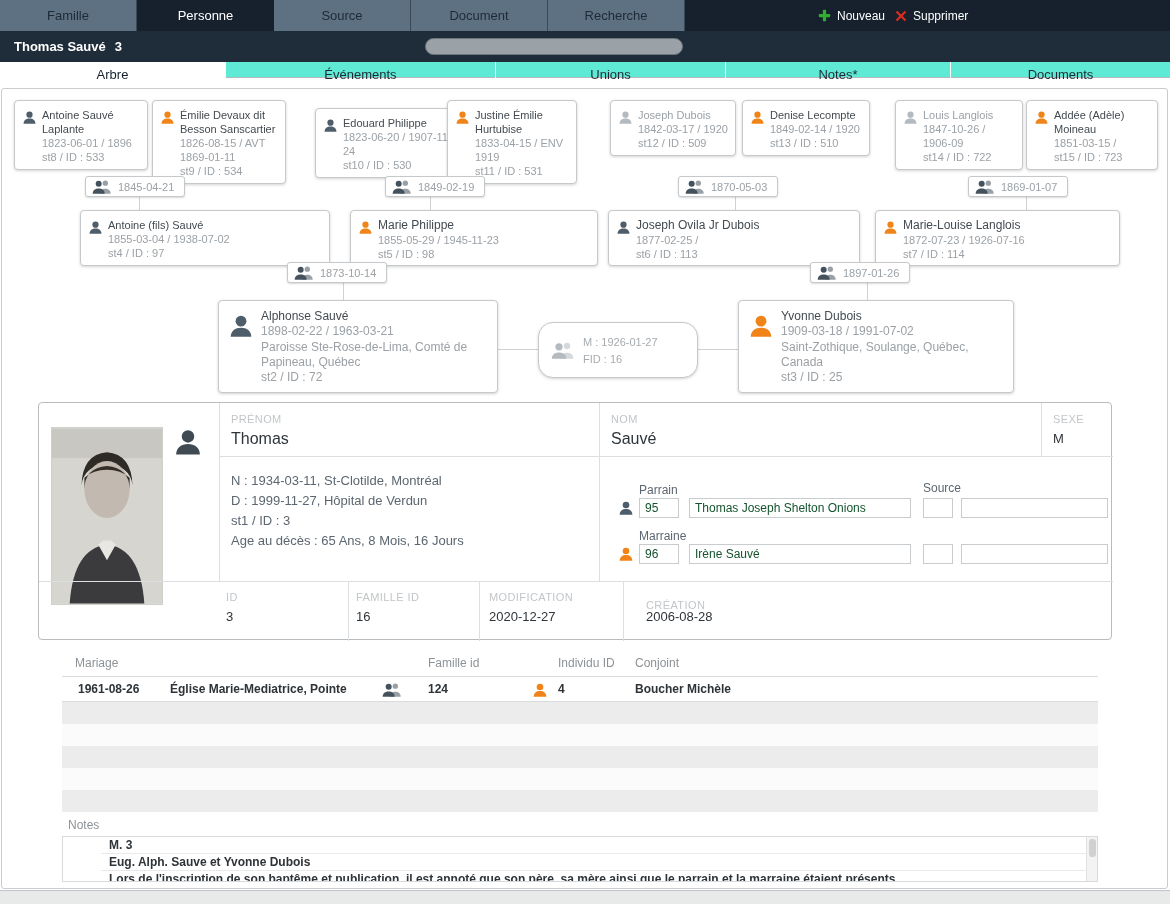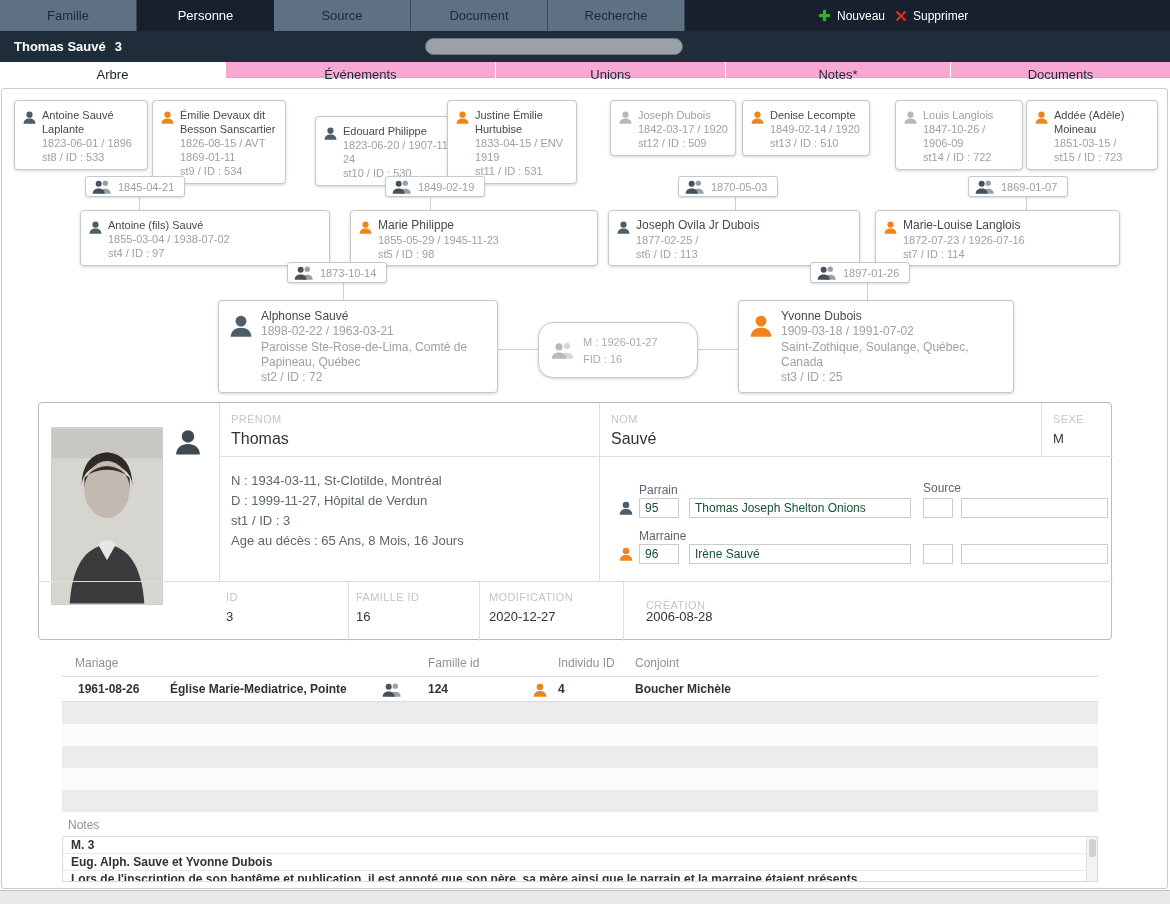--- a/index.html
+++ b/index.html
@@ -20,21 +20,21 @@
   
   #toolbar { position:absolute; left:0; top:31px; width:1170px; height:31px; background:#1f2c3a; }
   #persontitle { position:absolute; left:14px; top:0; height:31px; line-height:31px;
                  color:#fff; font-size:13px; font-weight:bold; }
   #persontitle span { margin-right:9px;margin-top:48px; }
   #searchbox { position:absolute; left:425px; top:7px; width:258px; height:17px; background:#9aa2a8;
                border:1px solid #6d767d; border-radius:9px; font-size:11px; padding:0 8px; color:#222; outline:none; }
   .toolico { position:absolute; color:#fff; }
 
   
-  #viewtabs { position:absolute; left:0; top:62px; width:1170px; height:16px; background:#f9a8d4;
+  #viewtabs { position:absolute; left:0; top:62px; width:1170px; height:16px; background:#5eead4;
               border-bottom:1px solid #b4b8ba; }
   .vtab { position:absolute; top:0; height:26px; line-height:26px; text-align:center; font-size:13px;
           color:#1d2a36; border-left:1px solid #fff; cursor:default; }
   .vtab.active { background:#fff; color:#16212d; border-left:none; }
 
   
   #tree { position:absolute; left:0; top:88px; width:1170px; height:314px; background:#fff; }
   .cline { position:absolute; background:#cfd2d4; z-index:0; }
   .pcard { position:absolute; background:#fff; border:1px solid #c6c9cb; border-radius:4px;
            box-shadow:0 1px 3px rgba(0,0,0,.18); padding:7px 6px 5px 27px; font-size:11px;
@@ -76,21 +76,21 @@
   #utable { position:absolute; left:62px; top:652px; width:1036px; }
   .thead { position:absolute; top:4px; font-size:12px; color:#8d9296; }
   #row1 { position:absolute; left:0; top:24px; width:1036px; height:26px; background:#fff;
           border-top:1px solid #d9dcde; border-bottom:1px solid #d9dcde; }
   #row1 .cell { position:absolute; top:5px; font-size:12px; font-weight:bold; color:#2e3338; }
   .erow { position:absolute; left:0; width:1036px; height:22px; }
 
   
   #noteslabel { position:absolute; left:68px; top:818px; font-size:12px; color:#8d9296; }
   #notesbox { position:absolute; left:62px; top:836px; width:1036px; height:46px;
-              border:1px solid #d7dadc; overflow:hidden; background:#fff; }
+              border:1px solid #d7dadc; overflow:hidden; background:#fff;padding-left:38px; }
   .nline { height:17px; line-height:17px; border-bottom:1px solid #e7e9eb; font-size:12px;
            font-weight:600; color:#2e3338; padding:0 8px; white-space:nowrap; }
   #notescroll { position:absolute; right:0; top:0; width:11px; height:46px; background:#f3f3f3;
                 border-left:1px solid #e0e2e4; }
   #notethumb { position:absolute; left:2px; top:2px; width:7px; height:18px; background:#cfd1d3; border-radius:3px; }
 
   #frame { position:absolute; left:1px; top:88px; width:1167px; height:801px;
            border:1px solid #c9ccce; border-radius:3px; pointer-events:none; z-index:40; }
   #bottomstrip { position:absolute; left:0; top:890px; width:1170px; height:14px;
                  background:#e8e9e9; border-top:1px solid #c2c5c7; }
@@ -229,21 +229,21 @@
     <div class="rf">st8 / ID : 533</div>
   </div>
   <div class="pcard" style="left:152px;top:12px;width:134px">
     <svg class="ico female">
         <use href="#bust"></use>
       </svg>
     <div class="nm">Émilie Devaux dit Besson Sanscartier</div>
     <div class="dt">1826-08-15 / AVT 1869-01-11</div>
     <div class="rf">st9 / ID : 534</div>
   </div>
-  <div class="pcard" style="left:315px;top:28px;width:150px">
+  <div class="pcard" style="left:315px;top:20px;width:150px">
     <svg class="ico male">
         <use href="#bust"></use>
       </svg>
     <div class="nm">Edouard Philippe</div>
     <div class="dt">1823-06-20 / 1907-11-24</div>
     <div class="rf">st10 / ID : 530</div>
   </div>
   <div class="pcard" style="left:447px;top:12px;width:130px">
     <svg class="ico female">
         <use href="#bust"></use>

